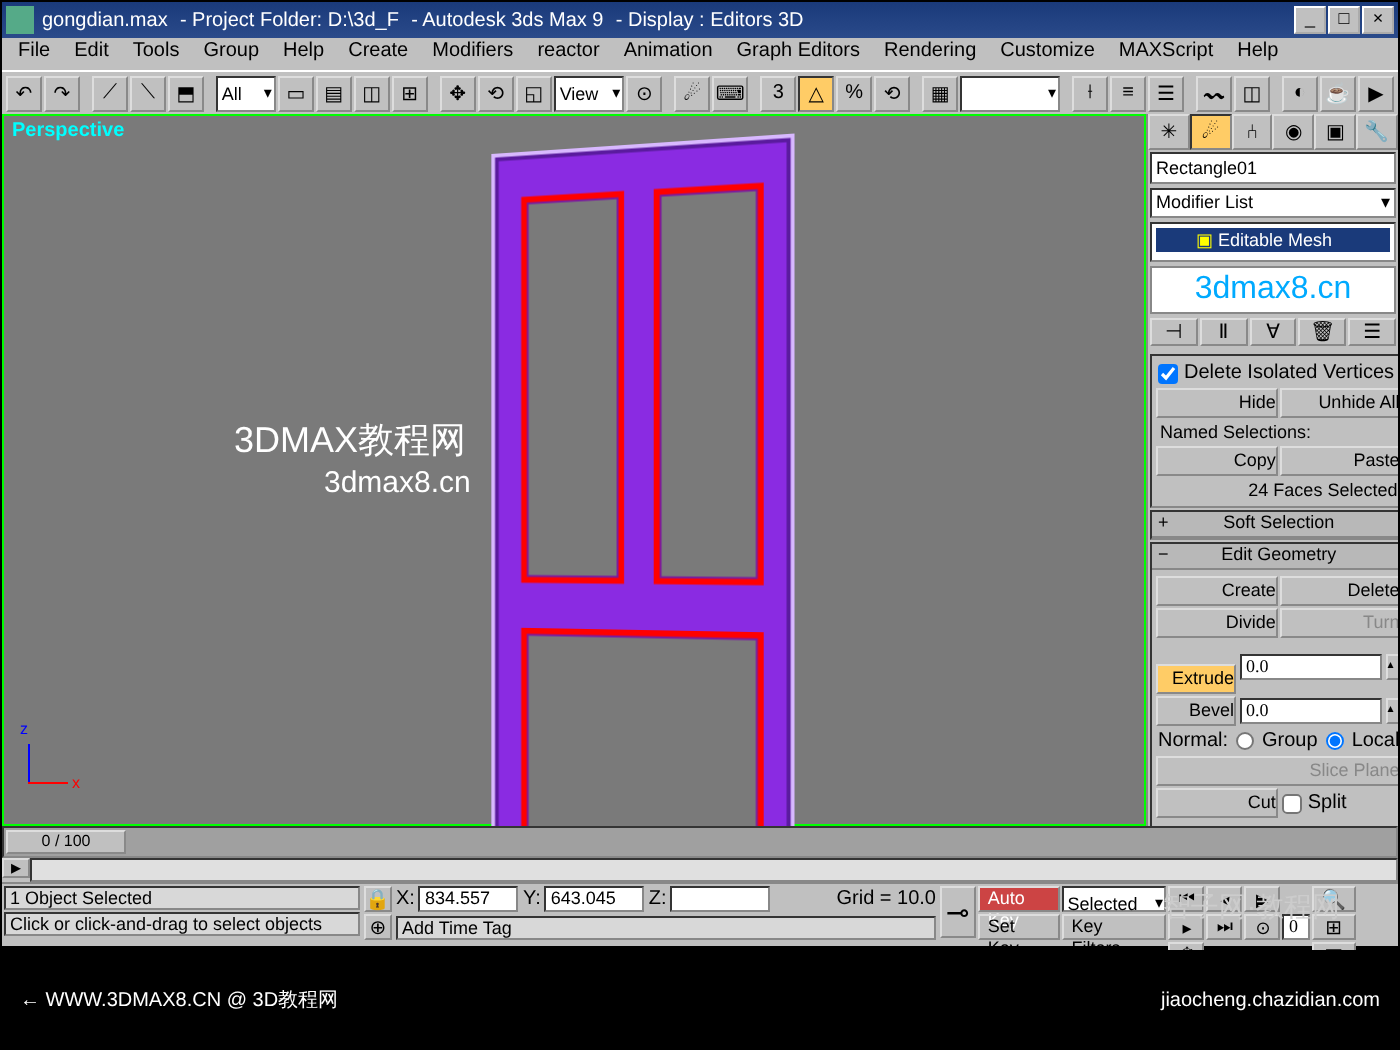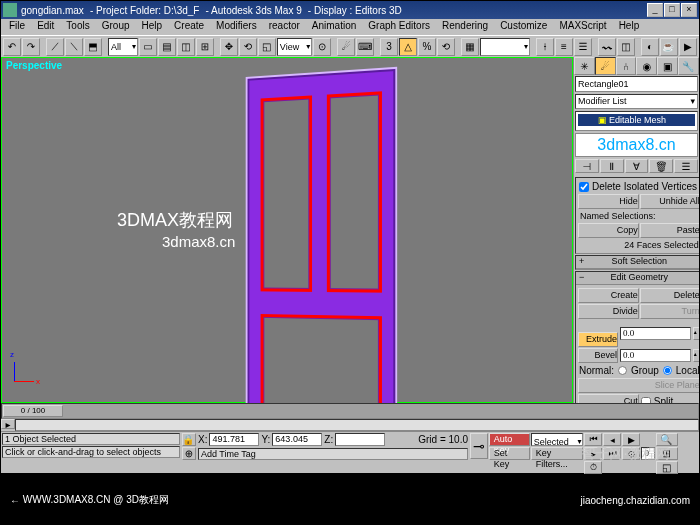--- a/index.html
+++ b/index.html
@@ -66,21 +66,21 @@
 .spinrow .pbtn { width: 40px; flex: none; }
 .spin { flex: 1; height: 13px; border: 1px inset #888; background: #fff; font-size: 9px; padding: 0 2px; line-height: 11px; font-family: Liberation Serif, serif; }
 .spinbtn { width: 8px; height: 13px; background: #c0c0c0; border: 1px outset #ddd; font-size: 6px; }
 .radrow { display: flex; gap: 4px; font-size: 9px; padding: 1px; align-items: center; }
 .radrow input { width: 9px; height: 9px; }
 .timearea { height: 16px; display: flex; background: #c0c0c0; }
 .timeslider { flex: 1; background: #a0a0a0; border: 1px inset #888; position: relative; display: flex; align-items: center; }
 .tsbtn { width: 60px; height: 12px; background: #c0c0c0; border: 1px outset #ddd; margin-left: 1px; font-size: 8px; text-align: center; }
 .timescroll { height: 12px; display: flex; }
 .timescroll .track { flex: 1; background: #e0e0e0; border: 1px inset #888; }
-.bottombar { height: 42px; display: flex; background: #c0c0c0; border-top: 1px solid #888; }
+.bottombar { height: 32px; display: flex; background: #c0c0c0; border-top: 1px solid #888; }
 .leftbtm { width: 180px; padding: 1px; }
 .statline { height: 12px; border: 1px inset #888; background: #d8d8d8; font-size: 9px; padding: 0 2px; line-height: 10px; margin-bottom: 1px; }
 .coords { display: flex; gap: 2px; align-items: center; }
 .coordbox { width: 50px; height: 13px; border: 1px inset #888; background: #fff; font-size: 9px; padding: 0 2px; line-height: 11px; }
 .midbtm { flex: 1; display: flex; flex-direction: column; padding: 1px; gap: 1px; }
 .rightbtm { width: 230px; display: flex; padding: 1px; gap: 1px; }
 .keyctrl { display: flex; flex-direction: column; gap: 1px; }
 .keybtn { height: 13px; padding: 0 4px; border: 1px outset #ddd; font-size: 9px; line-height: 11px; }
 .keybtn.red { background: #c44; color: #fff; }
 .playctrl { display: flex; flex-wrap: wrap; width: 80px; gap: 1px; }
@@ -296,21 +296,21 @@
 
   <div class="bottombar">
     <div class="leftbtm">
       <div class="statline">1 Object Selected</div>
       <div class="statline">Click or click-and-drag to select objects</div>
     </div>
     <div class="midbtm">
       <div class="coords">
         <div class="tbtn" style="width:14px;height:13px">🔒</div>
         <span>X:</span>
-          <div class="coordbox">491.781</div>
+          <div class="coordbox">834.557</div>
         <span>Y:</span>
           <div class="coordbox">643.045</div>
         <span>Z:</span>
           <div class="coordbox"></div>
         <div style="flex:1"></div>
         <span>Grid = 10.0</span>
       </div>
       <div class="coords">
         <div class="tbtn" style="width:14px;height:13px">⊕</div>
         <div class="statline" style="flex:1;margin:0">Add Time Tag</div>

